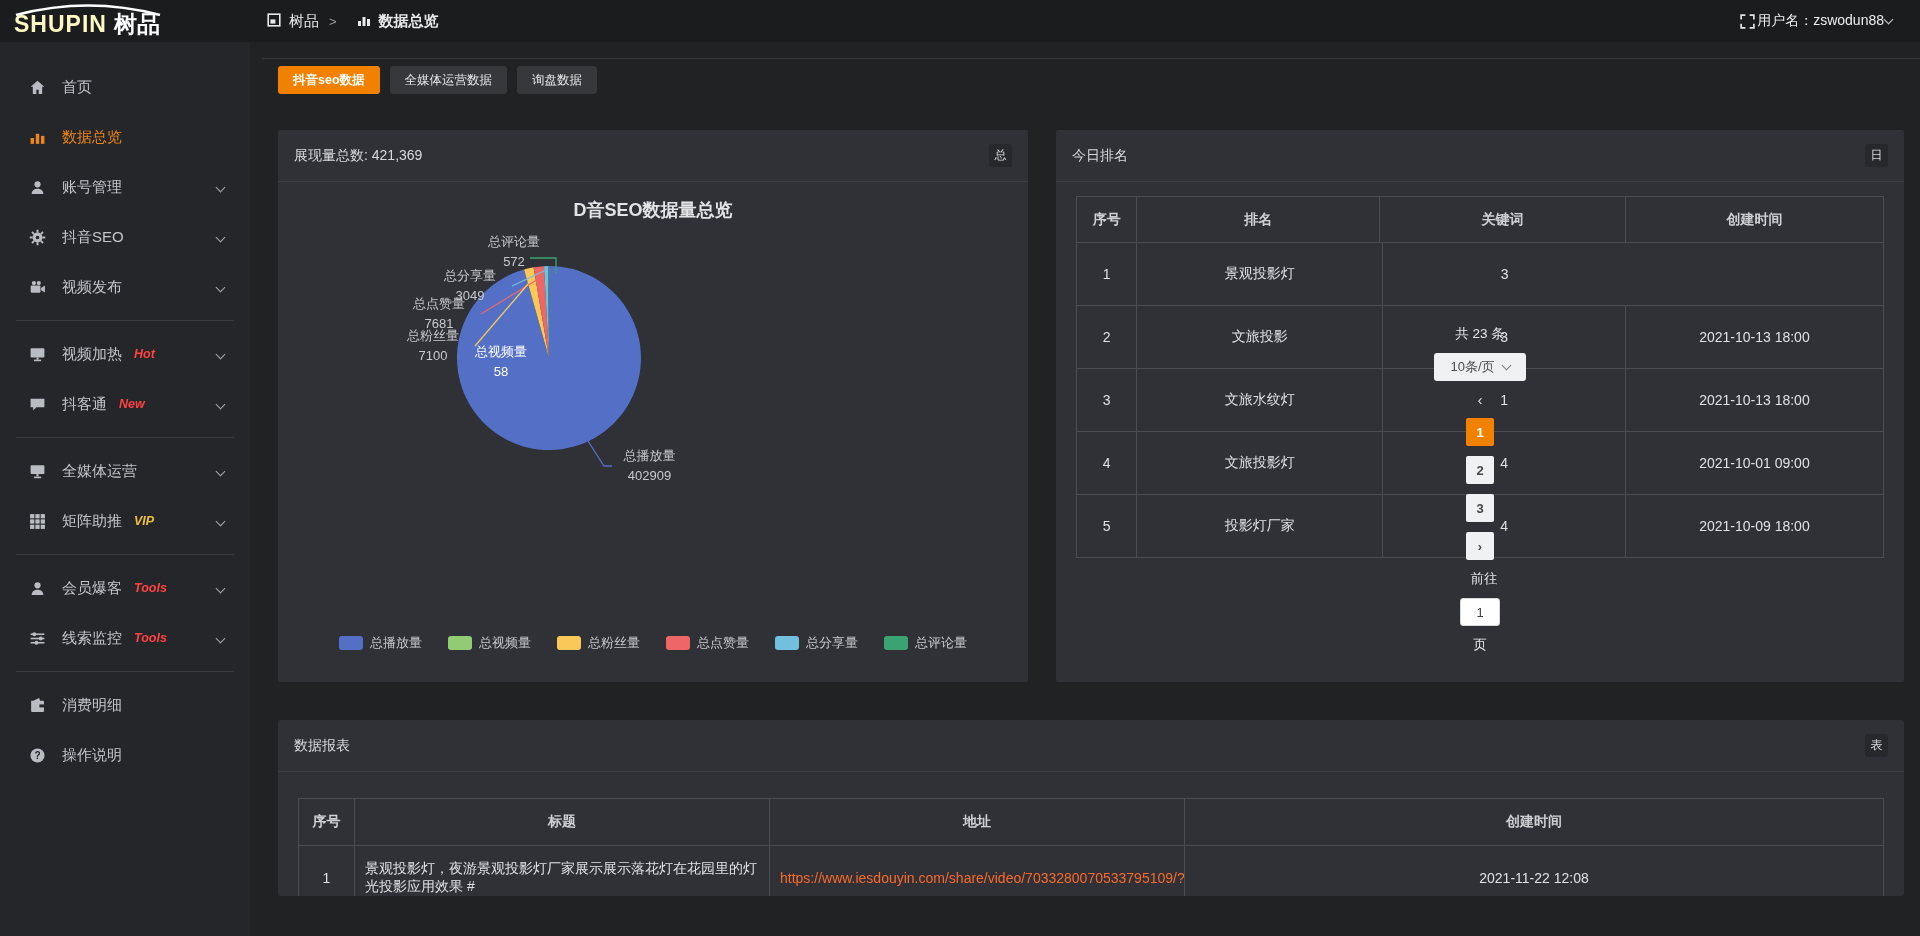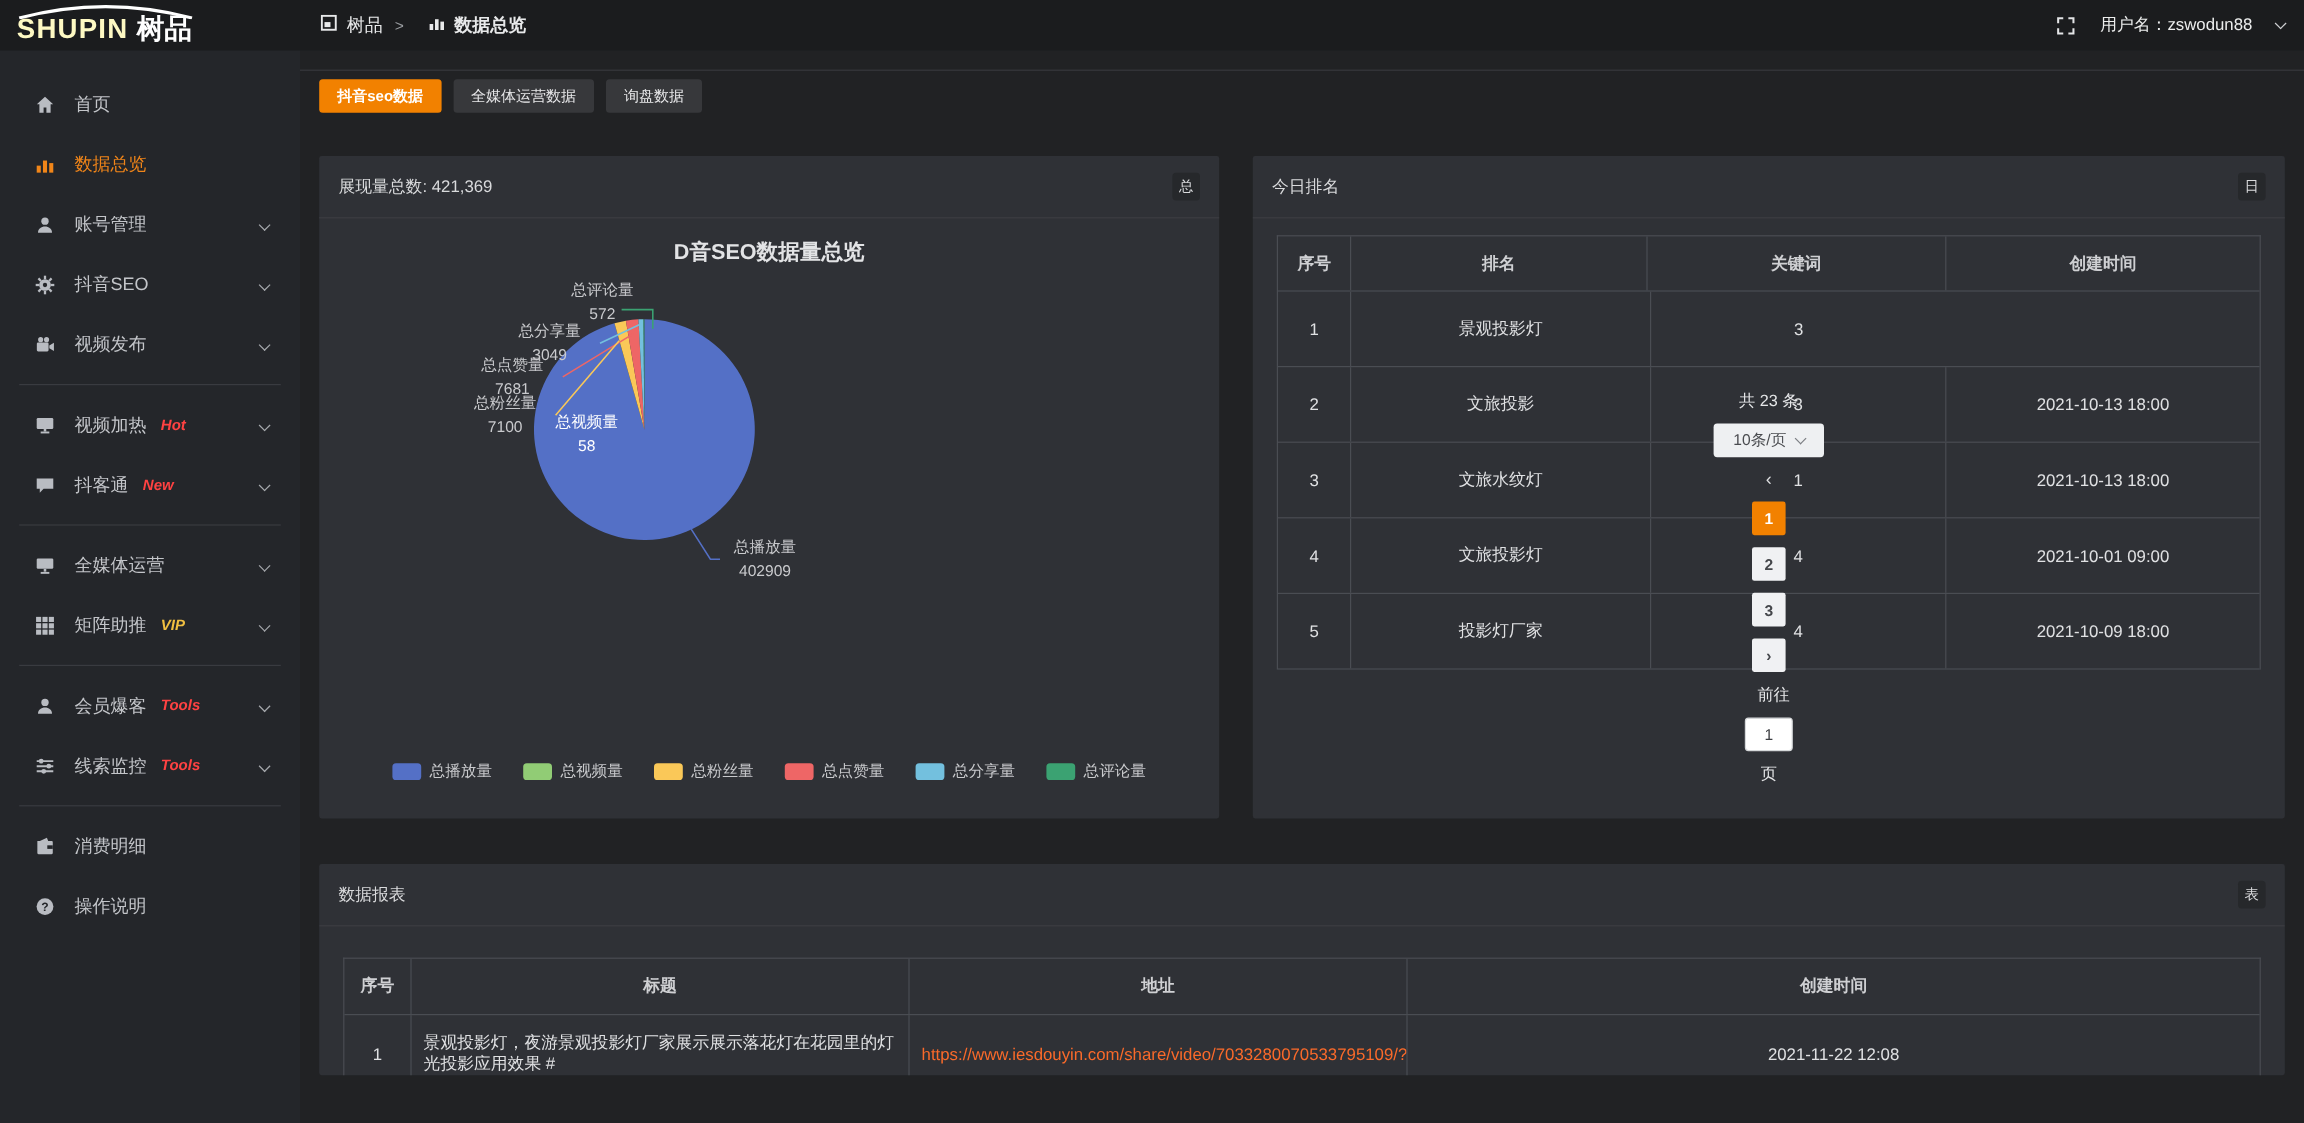--- a/index.html
+++ b/index.html
@@ -8,25 +8,25 @@
 
   
   .topbar { height:42px; background:#1b1c1e; display:flex; align-items:center; position:relative; z-index:5; }
   .logo { width:250px; display:flex; align-items:center; padding-left:14px; position:relative; }
   .logo-arc { position:absolute; top:1px; left:12px; }
   .logo-en { font-size:23px; font-weight:bold; letter-spacing:1px; color:#fef9c3; margin-top:6px; }
   .logo-cn { font-size:23px; font-weight:bold; color:#fff; margin-left:7px; margin-top:6px; }
   .breadcrumb { display:flex; align-items:center; gap:8px; font-size:15px; color:#e8e9ea; margin-left:17px; }
   .bc-sep { color:#9a9da1; font-size:13px; margin:0 2px; }
   .bc-strong { font-weight:600; }
-  .topbar-right { margin-left:auto; display:flex; align-items:center; gap:20px; padding-right:16px; font-size:14px; color:#eceded; }
+  .topbar-right { margin-left:auto; display:flex; align-items:center; gap:1px; padding-right:28px; font-size:14px; color:#eceded; }
   .chev { display:inline-block; width:7px; height:7px; border-right:1.5px solid #cfd0d3; border-bottom:1.5px solid #cfd0d3; transform:rotate(45deg); margin-top:-3px; }
 
   
-  .body-row { display:flex; height:894px; }
+  .body-row { display:flex; height:894px;gap:12px; }
   .sidebar { width:250px; background:#24262a; padding-top:20px; flex:none; }
   .content { flex:1; padding:0 16px; position:relative; }
   .content::before { content:''; position:absolute; top:16px; left:0; right:0; border-top:1px solid #37383c; }
 
   
   .side-item { height:50px; display:flex; align-items:center; padding:0 18px 0 28px; cursor:pointer; color:#c3c5c9; position:relative; font-size:15px; }
   .side-item .s-icon { width:18px; height:18px; margin-right:16px; display:flex; align-items:center; justify-content:center; color:#b9bcc2; }
   .side-item.active, .side-item.active .s-icon { color:var(--sidebar-active,#f08519); }
   .s-badge { font-size:12.5px; font-weight:bold; font-style:italic; margin-left:12px; }
   .s-chev { position:absolute; right:26px; width:7px; height:7px; border-right:1.6px solid #a6a9ad; border-bottom:1.6px solid #a6a9ad; transform:rotate(45deg) ; }

